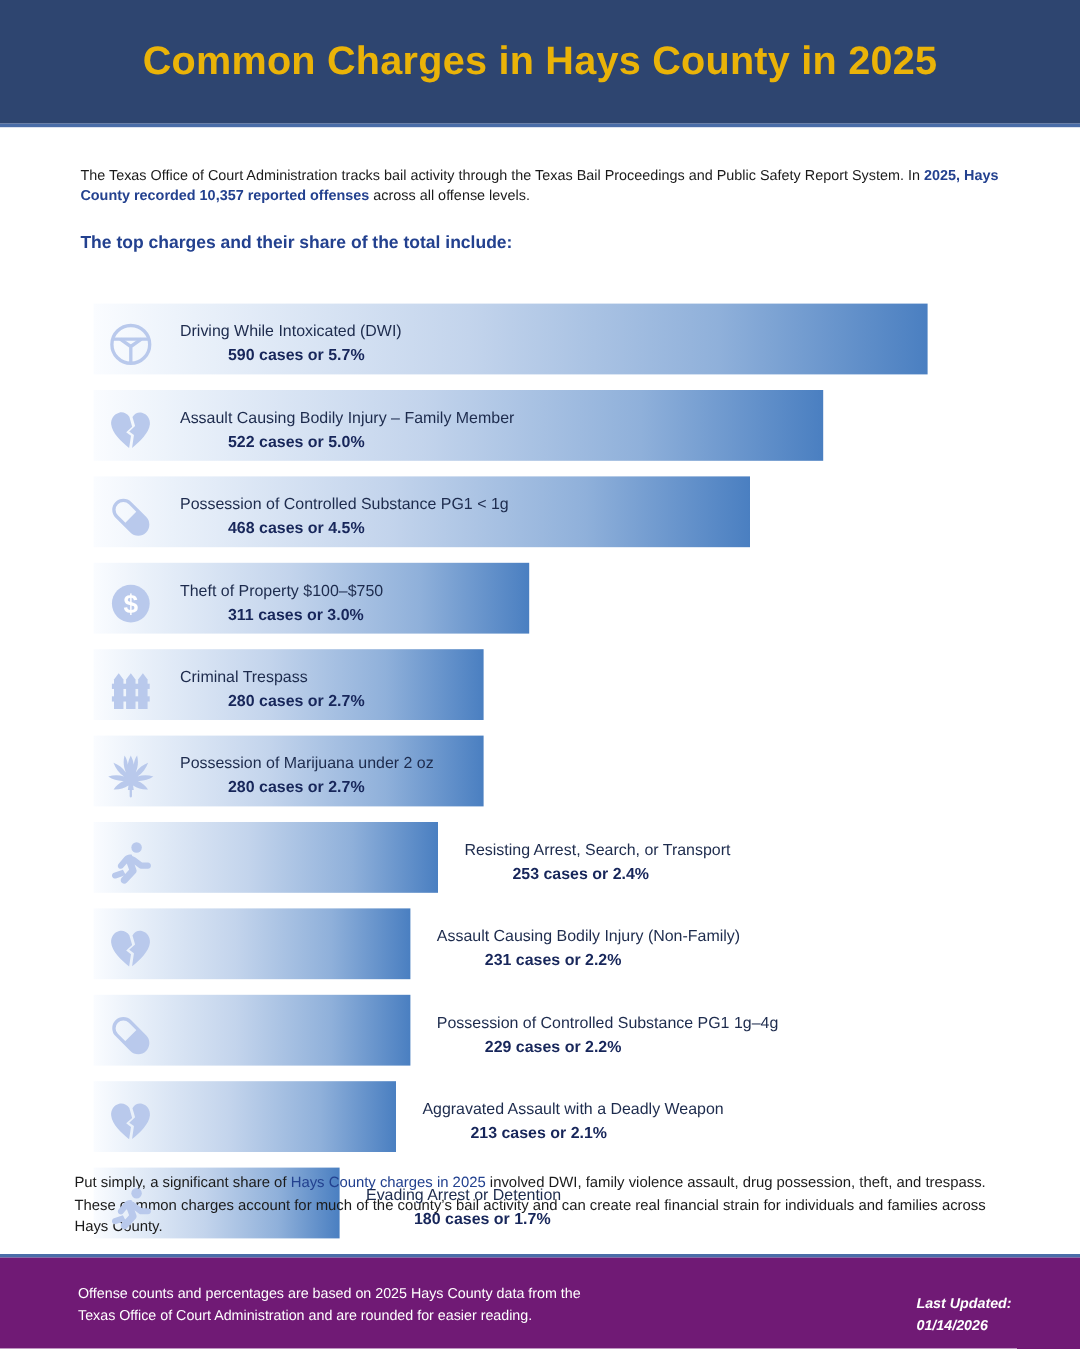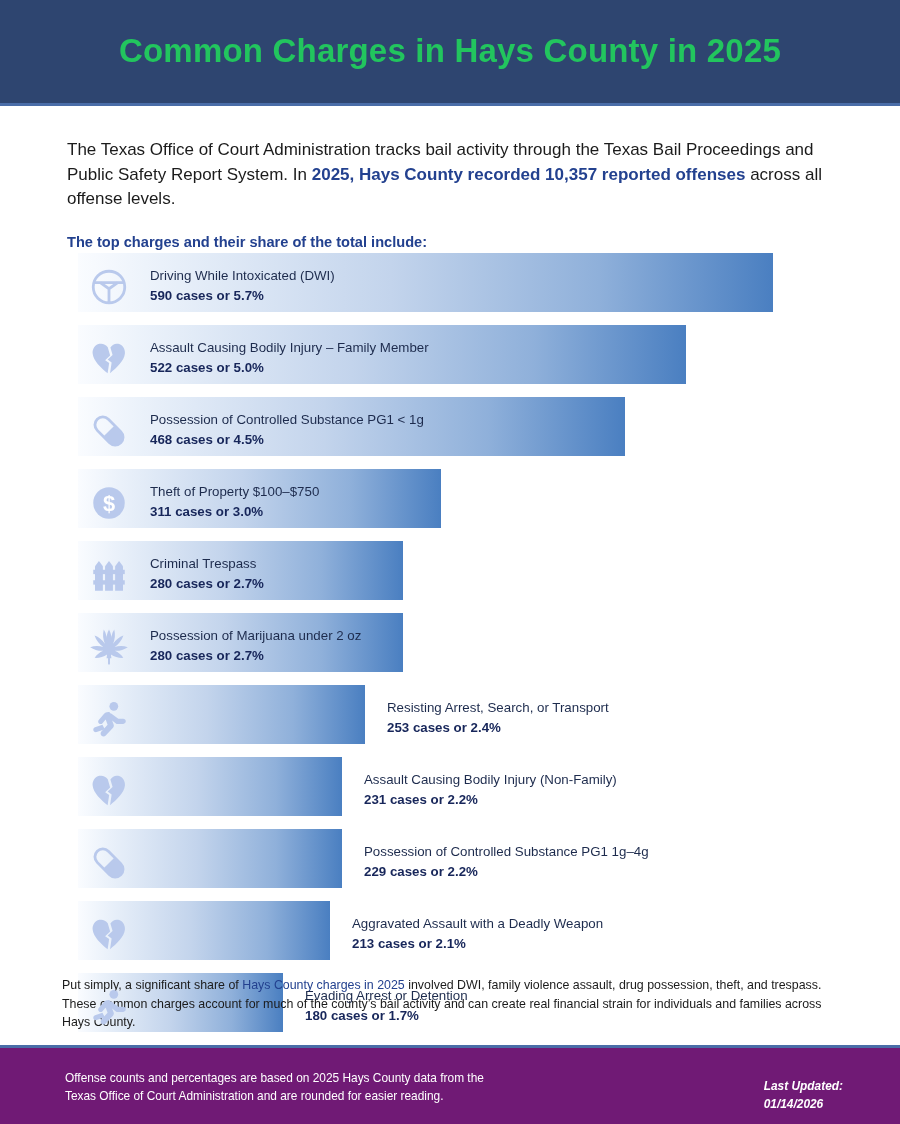--- a/index.html
+++ b/index.html
@@ -24,21 +24,21 @@
     position: absolute;
     left: 0; top: 0;
     width: 900px;
     height: 103px;
     background: #2e4570;
     display: flex;
     align-items: center;
     justify-content: center;
   }
   .header-title {
-    color: #22c55e;
+    color: #eab308;
     font-size: 33px;
     font-weight: bold;
     letter-spacing: 0.2px;
     text-align: center;
     line-height: 1.1;
   }
   .header-rule {
     position: absolute;
     left: 0; top: 103px;
     width: 900px;
@@ -46,21 +46,21 @@
     background: #4a6da8;
   }
 
   
   .intro {
     position: absolute;
     left: 67px; top: 138px;
     width: 780px;
   }
   .intro-p {
-    font-size: 17px;
+    font-size: 12px;
     line-height: 1.45;
     color: #1b1b1b;
   }
   .hl { color: #23418f; font-weight: bold; }
   .intro-sub {
     margin-top: 22px;
     font-size: 14.6px;
     font-weight: bold;
     color: #23418f;
   }
@@ -105,20 +105,21 @@
   .charge-name {
     font-size: 13.3px;
     color: #1d2b4d;
     line-height: 1.55;
   }
   .charge-stat {
     font-size: 13.3px;
     font-weight: bold;
     color: #17265a;
     line-height: 1.55;
+    margin-left: 40px;
   }
 
   
   .outro {
     position: absolute;
     left: 62px; top: 976px;
     width: 790px;
     font-size: 12.4px;
     line-height: 1.5;
     color: #1b1b1b;

